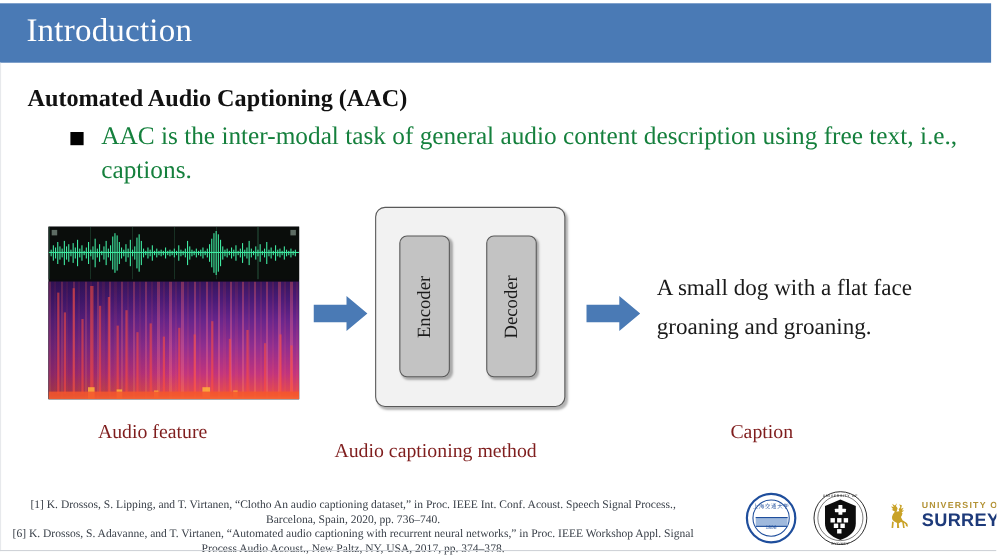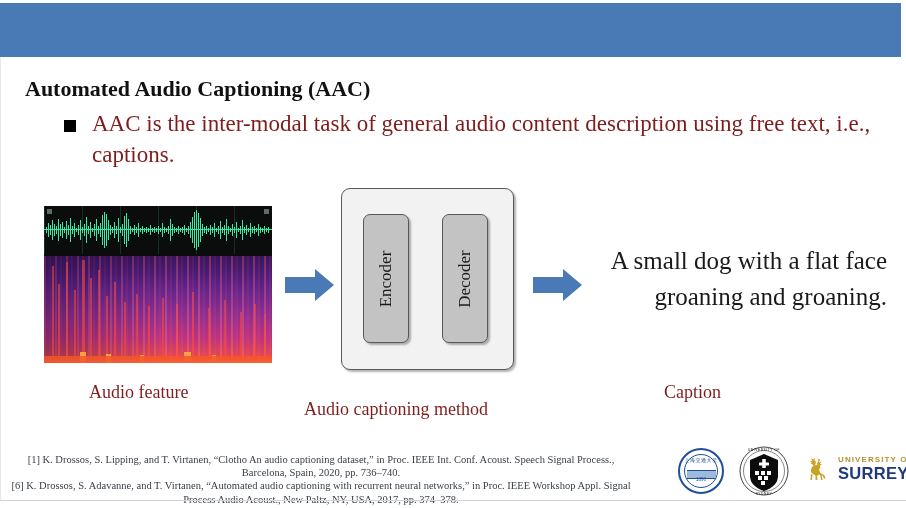--- a/index.html
+++ b/index.html
@@ -62,21 +62,21 @@
     height: 12px;
     background: #000000;
   }
   #bullet-text {
     position: absolute;
     left: 28px;
     top: 0px;
     width: 790px;
     font-size: 23px;
     line-height: 31px;
-    color: #7f1d1d;
+    color: #15803d;
   }
 
   
   #audio-feature-img {
     position: absolute;
     left: 44px;
     top: 206px;
     width: 228px;
     height: 157px;
     background: #0b0b10;
@@ -173,24 +173,23 @@
     white-space: nowrap;
     font-family: "Liberation Serif", serif;
   }
 
   
   #caption-text {
     position: absolute;
     left: 597px;
     top: 243px;
     width: 290px;
-    font-size: 25px;
+    font-size: 21px;
     line-height: 36px;
     color: #1a1a1a;
-    text-align: right;
   }
 
   
   .sub-label {
     position: absolute;
     font-size: 18px;
     color: #7f1d1d;
     white-space: nowrap;
   }
   #label-audio-feature { left: 89px; top: 382px; }
@@ -275,20 +274,21 @@
     position:absolute; left:0; top:57px; width:1px; height:444px;
     background:#e7e9ec;
   }
 </style>
 </head>
 <body>
 
 <div id="slide">
 
   <div id="header-bar"></div>
+  <div id="header-title">Introduction</div>
 
   <div id="left-rule"></div>
 
   <div id="section-heading">Automated Audio Captioning (AAC)</div>
 
   <div id="bullet-row">
     <div id="bullet-marker"></div>
     <div id="bullet-text">AAC is the inter-modal task of general audio content description using free text, i.e., captions.</div>
   </div>
 

